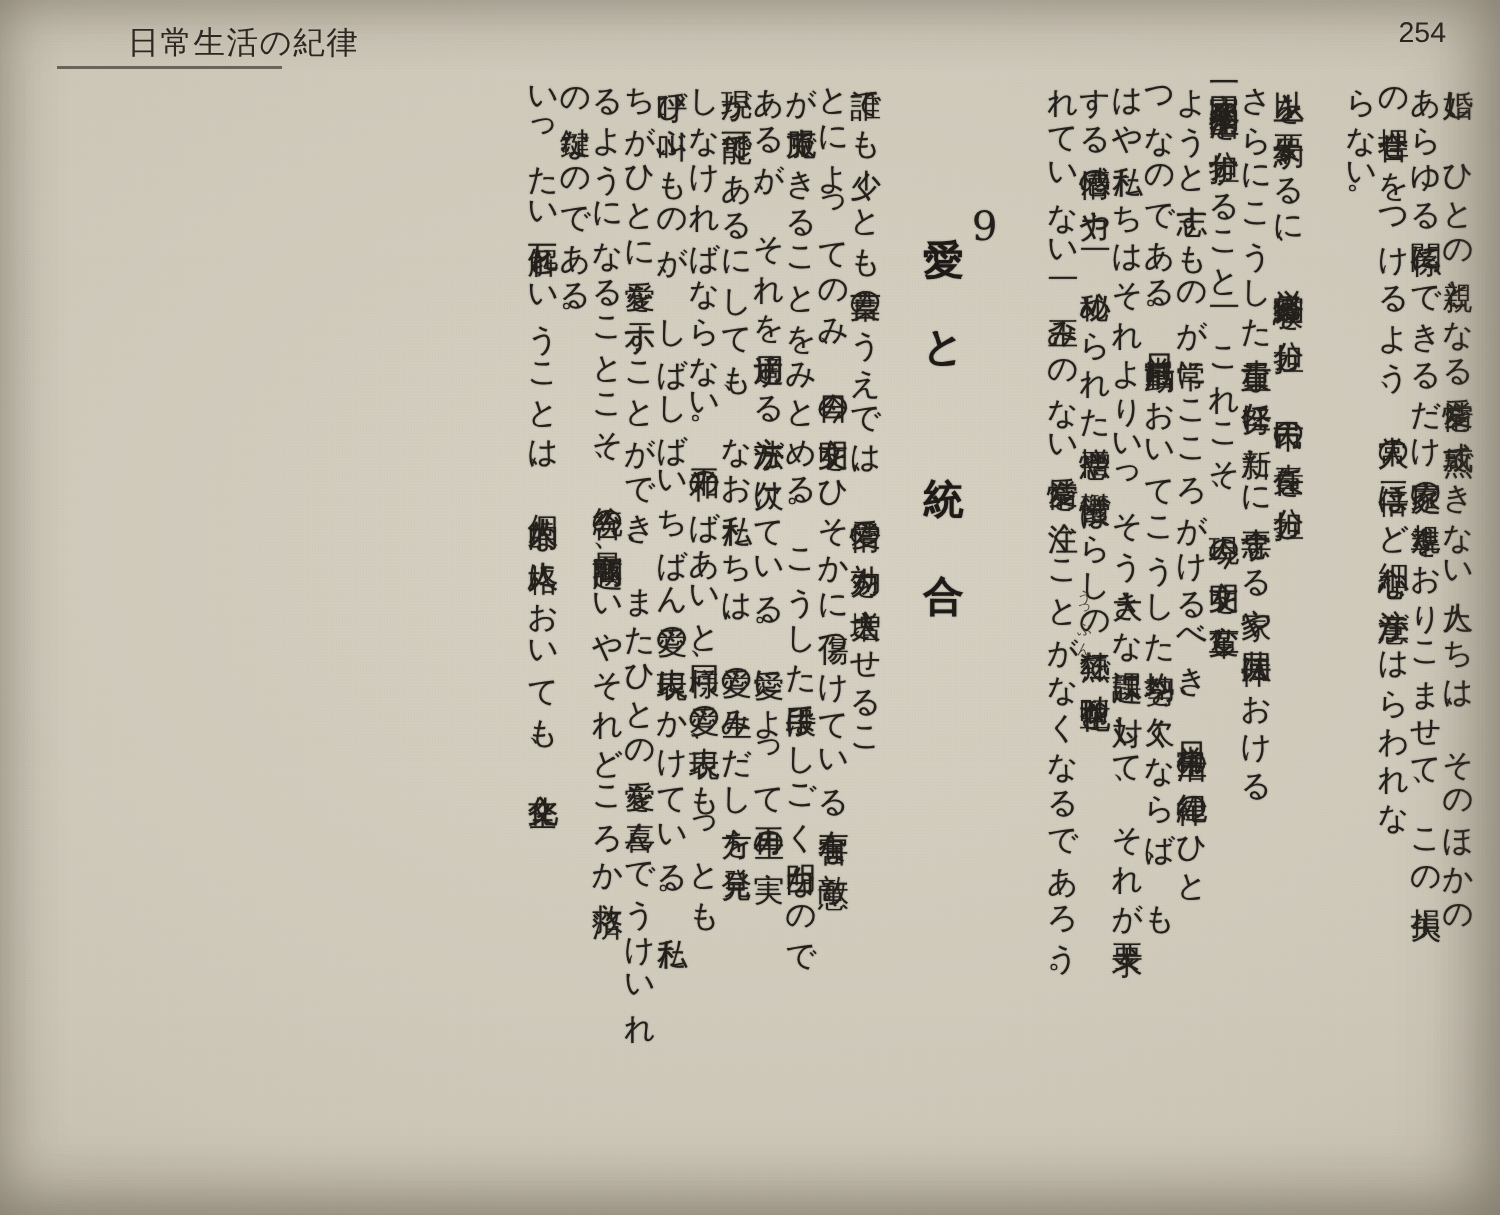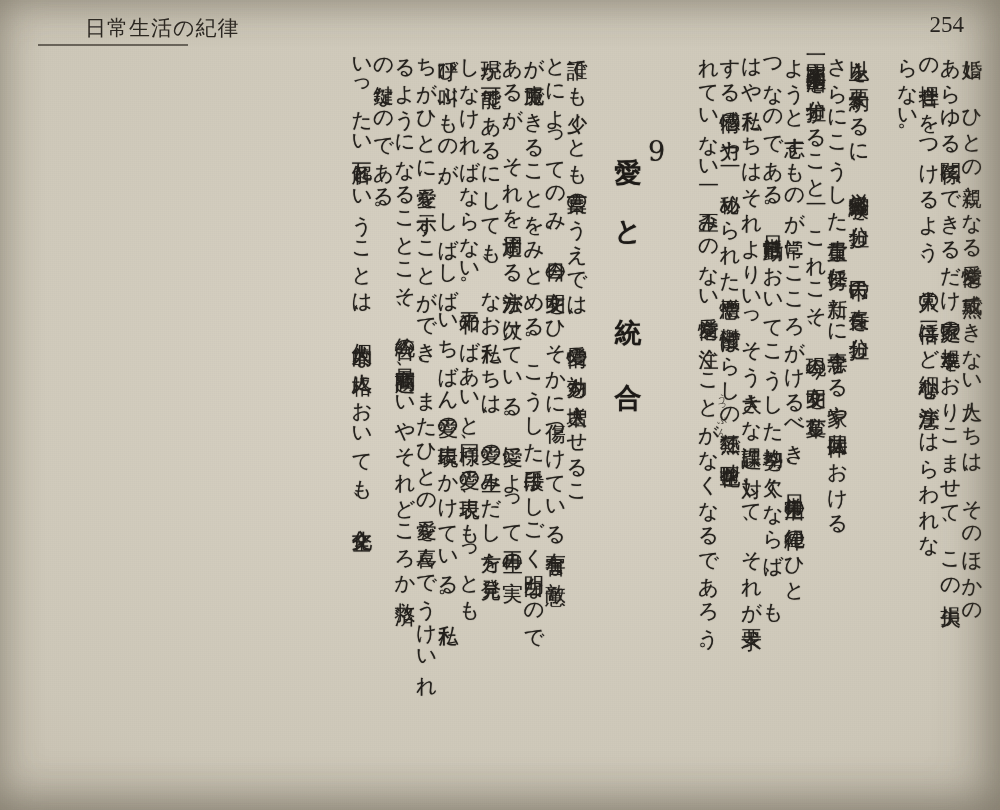--- a/index.html
+++ b/index.html
@@ -58,23 +58,23 @@
     top: 4px;
     font-size: 21px;
     letter-spacing: 1px;
     color: #2b2722;
     margin-left: 45px;
   }
   .folio {
     position: absolute;
     right: 36px;
     top: 2px;
-    font-size: 23px;
+    font-size: 19px;
     color: #262320;
-    font-family: Liberation Serif, serif;
+    font-family: Liberation Sans, sans-serif;
   }
   .head-rule {
     position: absolute;
     left: 38px;
     top: 34px;
     width: 150px;
     height: 2px;
     background: #4a443c;
     opacity: .75;
   }

